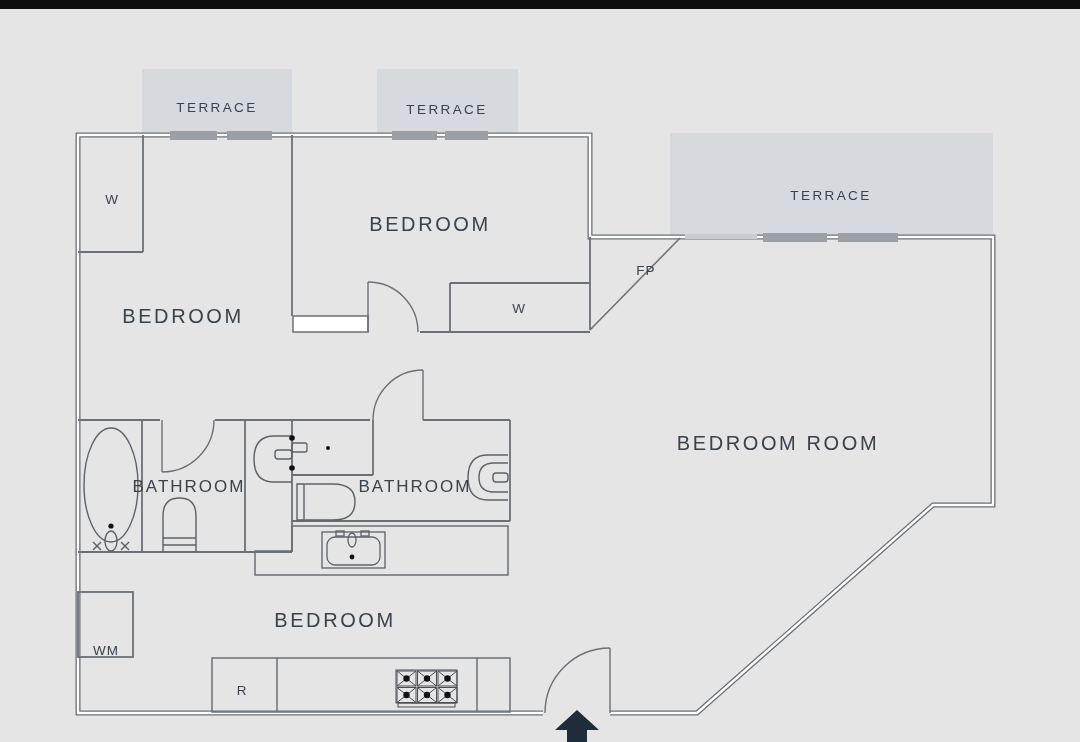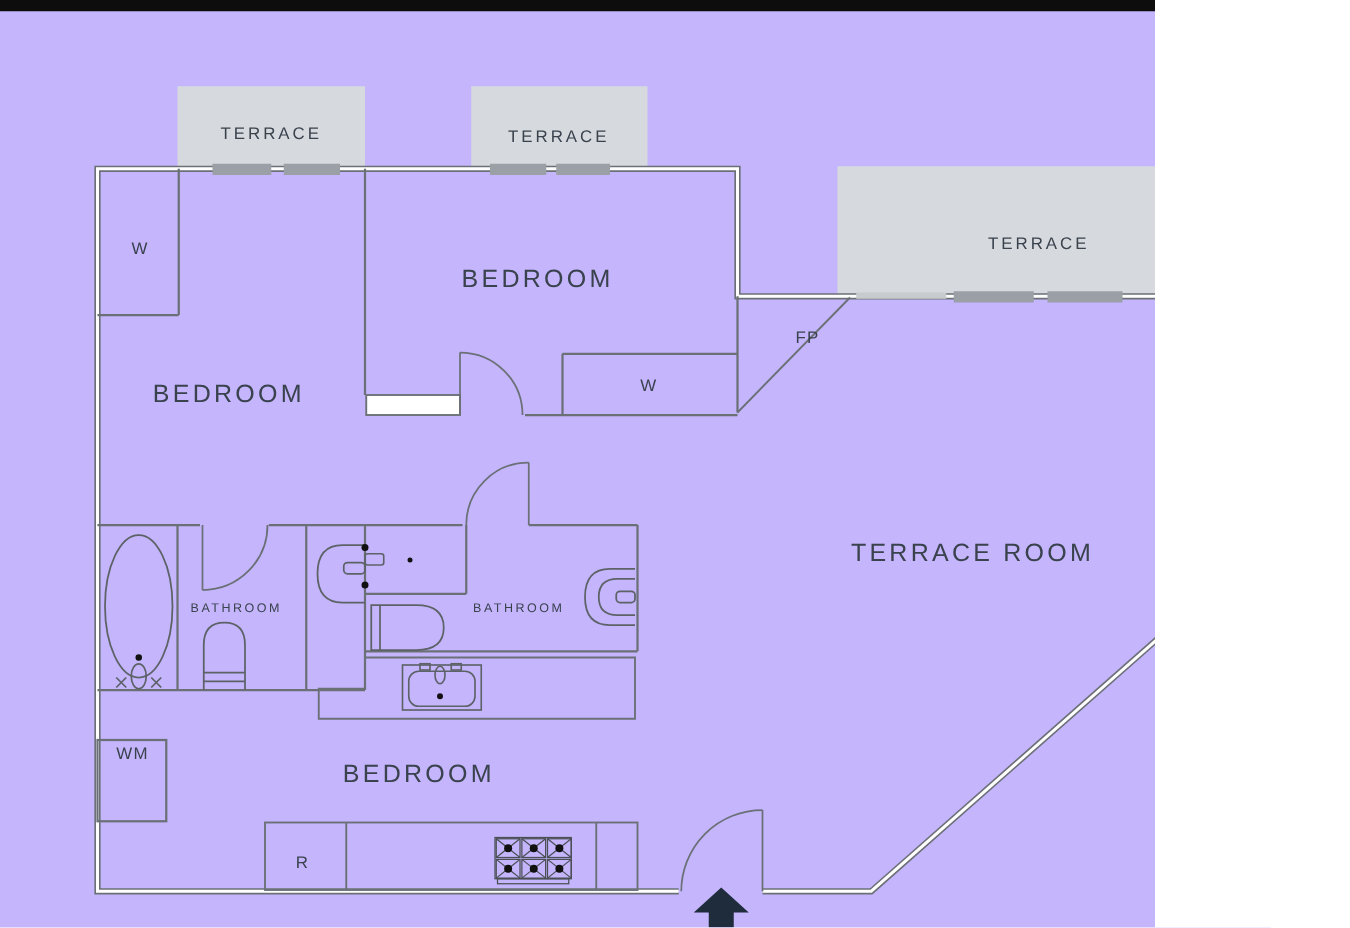--- a/index.html
+++ b/index.html
@@ -1,23 +1,23 @@
 <!DOCTYPE html>
 <html><head>
 <meta charset="utf-8">
 <style>
   html,body{margin:0;padding:0;background:#ffffff;}
-  #stage{position:relative;width:924px;height:742px;background:#c4b5fd;overflow:hidden;
+  #stage{position:relative;width:1080px;height:742px;background:#e5e5e5;overflow:hidden;
          font-family:"Liberation Sans","DejaVu Sans",sans-serif;}
   #plan-svg{position:absolute;left:0;top:0;}
   .label{position:absolute;transform:translate(-50%,-50%);color:#39424d;white-space:nowrap;
          z-index:5;user-select:none;}
   .room{font-size:20px;letter-spacing:2.6px;}
   .terrace-label{font-size:13.5px;letter-spacing:2.4px;}
-  .small-room{font-size:10px;letter-spacing:2px;}
+  .small-room{font-size:17px;letter-spacing:2px;}
   .tag{font-size:13.5px;letter-spacing:1px;}
 </style>
 </head>
 <body>
 
 <div id="stage">
 
   <svg id="plan-svg" width="1080" height="742" viewBox="0 0 1080 742">
 
     <rect x="0" y="0" width="1080" height="9" fill="#0d0d0d"></rect>
@@ -188,24 +188,24 @@
       <polygon points="577,710 599,730 587,730 587,742 567,742 567,730 555,730" fill="#1e2c3c"></polygon>
     </g>
   </svg>
 
   <div class="label terrace-label" style="left:217px;top:107px">TERRACE</div>
   <div class="label terrace-label" style="left:447px;top:109px">TERRACE</div>
   <div class="label terrace-label" style="left:831px;top:195px">TERRACE</div>
 
   <div class="label room" style="left:183px;top:316px">BEDROOM</div>
   <div class="label room" style="left:430px;top:224px">BEDROOM</div>
-  <div class="label room" style="left:778px;top:443px">TERRACE ROOM</div>
+  <div class="label room" style="left:778px;top:443px">BEDROOM ROOM</div>
   <div class="label small-room" style="left:189px;top:487px">BATHROOM</div>
   <div class="label small-room" style="left:415px;top:487px">BATHROOM</div>
   <div class="label room" style="left:335px;top:620px">BEDROOM</div>
 
   <div class="label tag" style="left:112px;top:199px">W</div>
   <div class="label tag" style="left:519px;top:308px">W</div>
   <div class="label tag" style="left:646px;top:270px">FP</div>
-  <div class="label tag" style="left:106px;top:603px">WM</div>
+  <div class="label tag" style="left:106px;top:650px">WM</div>
   <div class="label tag" style="left:242px;top:690px">R</div>
 
 </div>
 
 </body></html>

